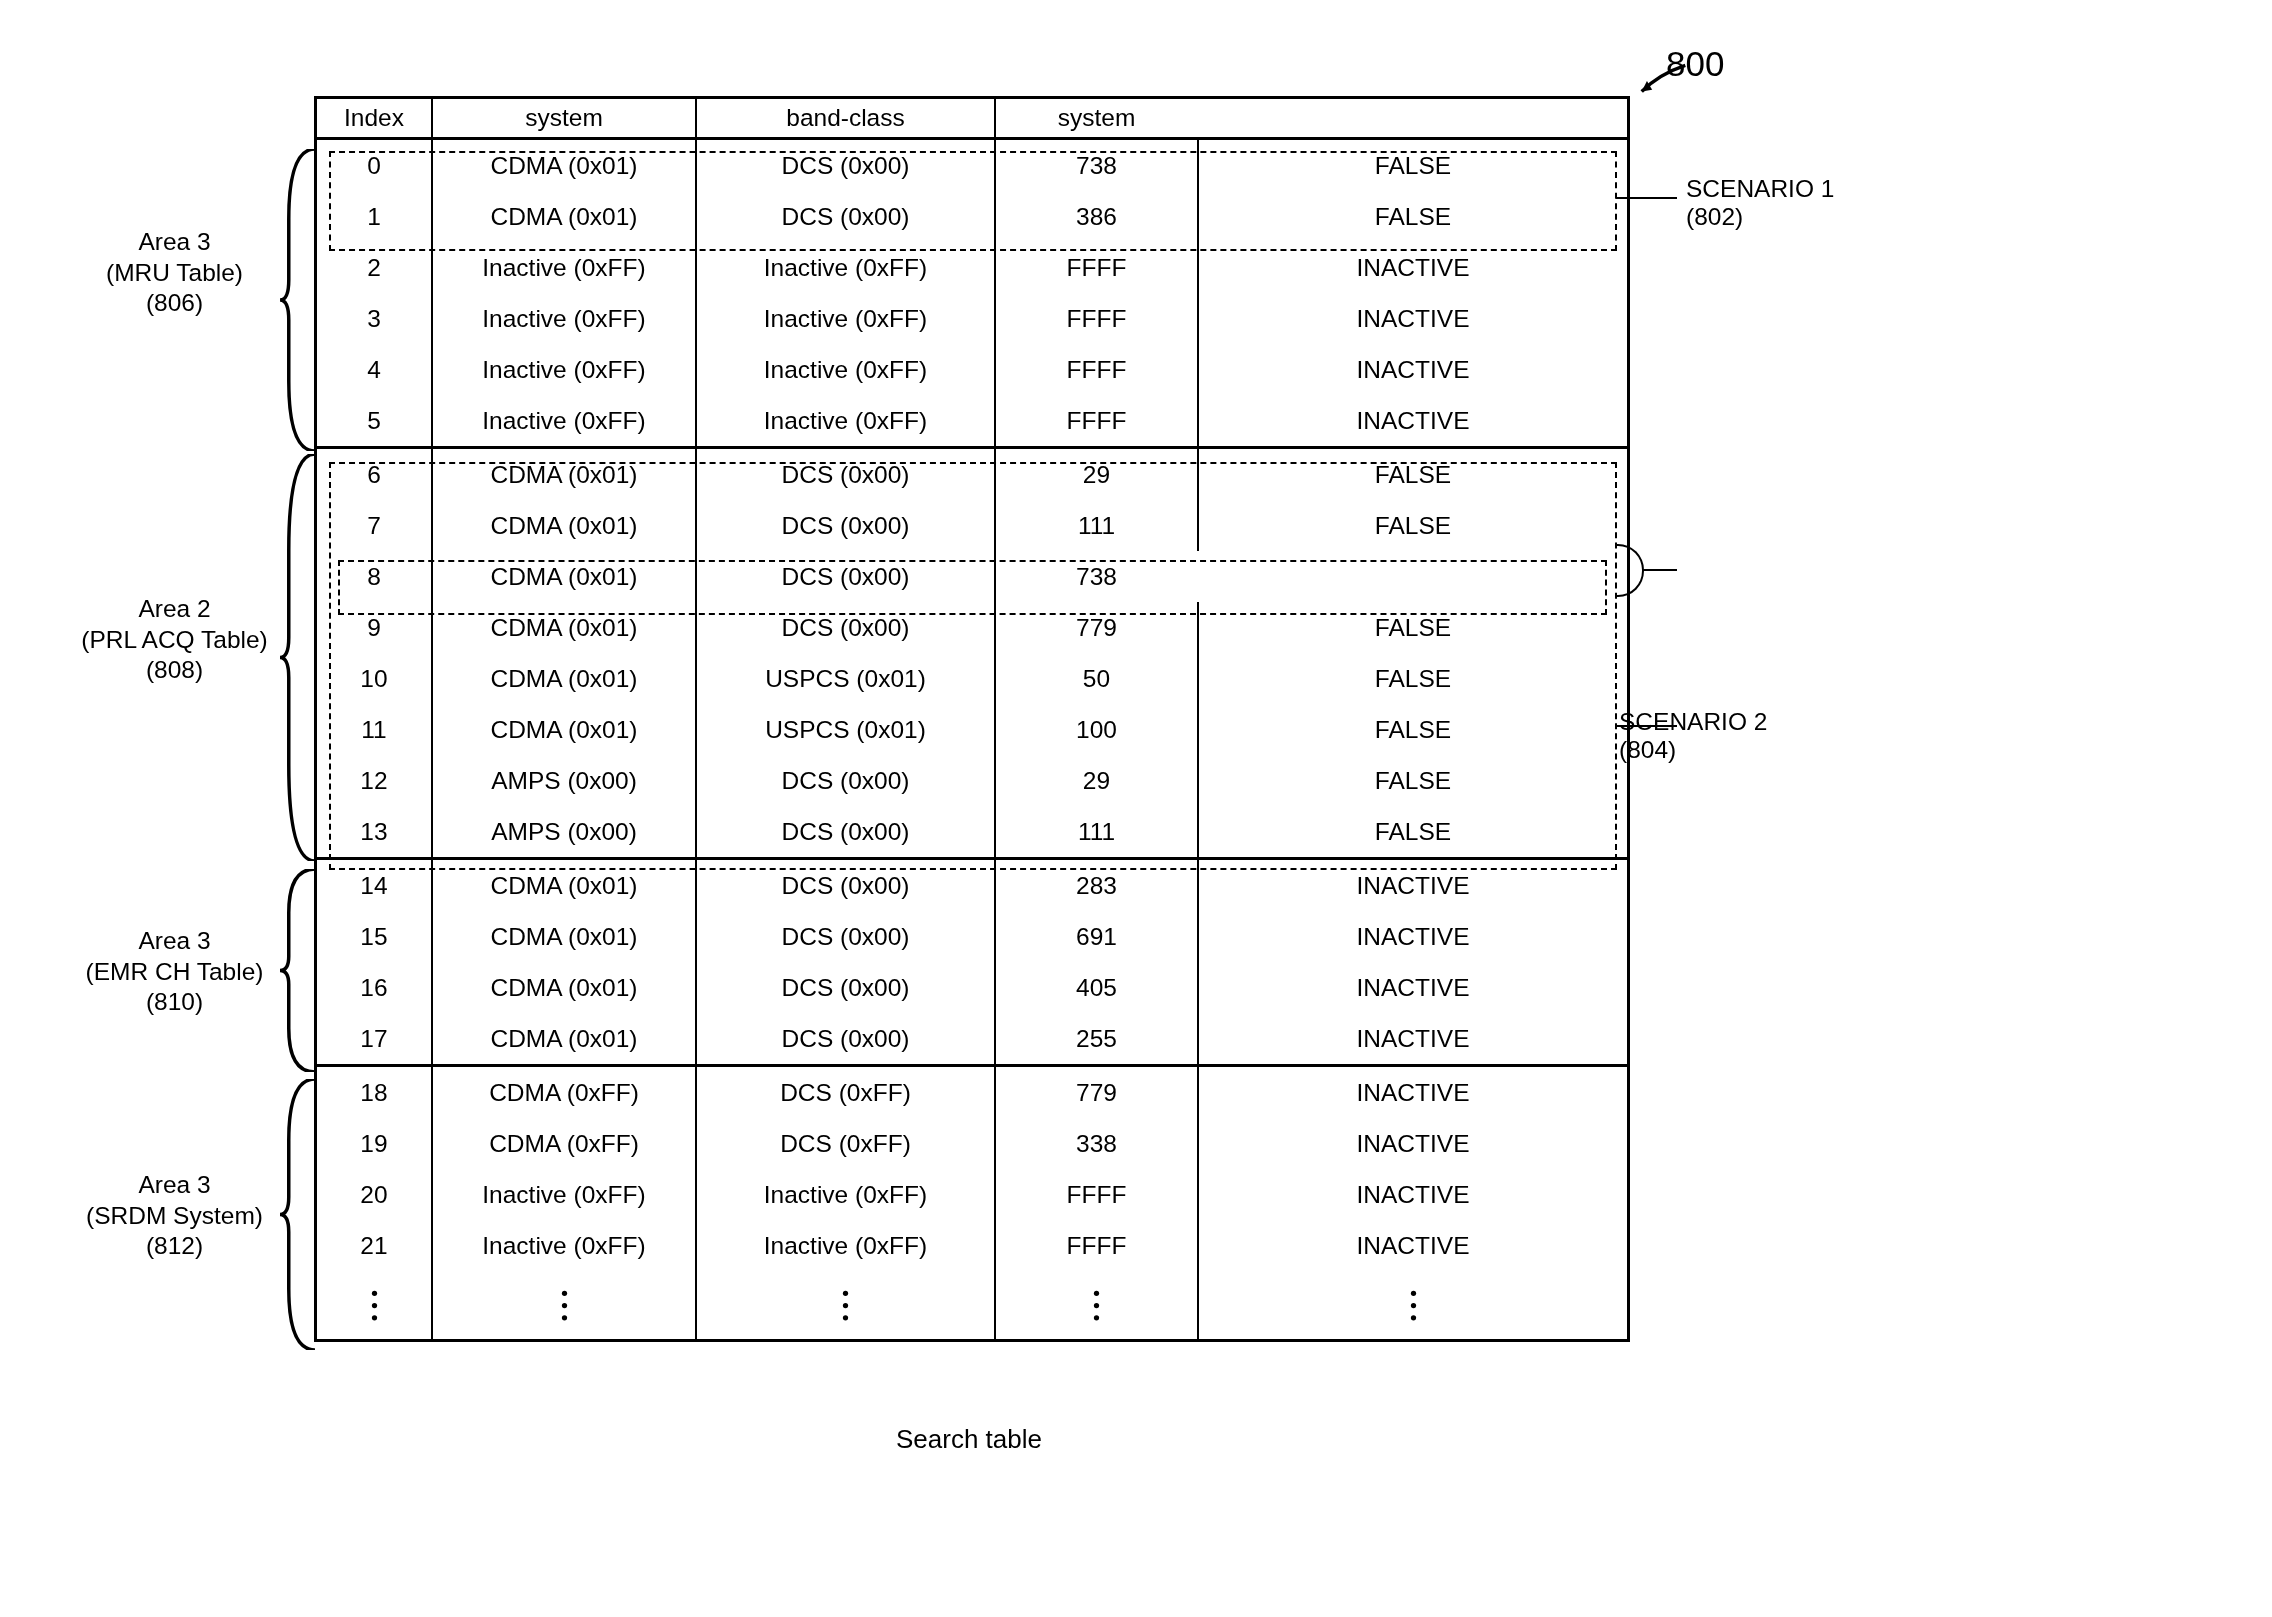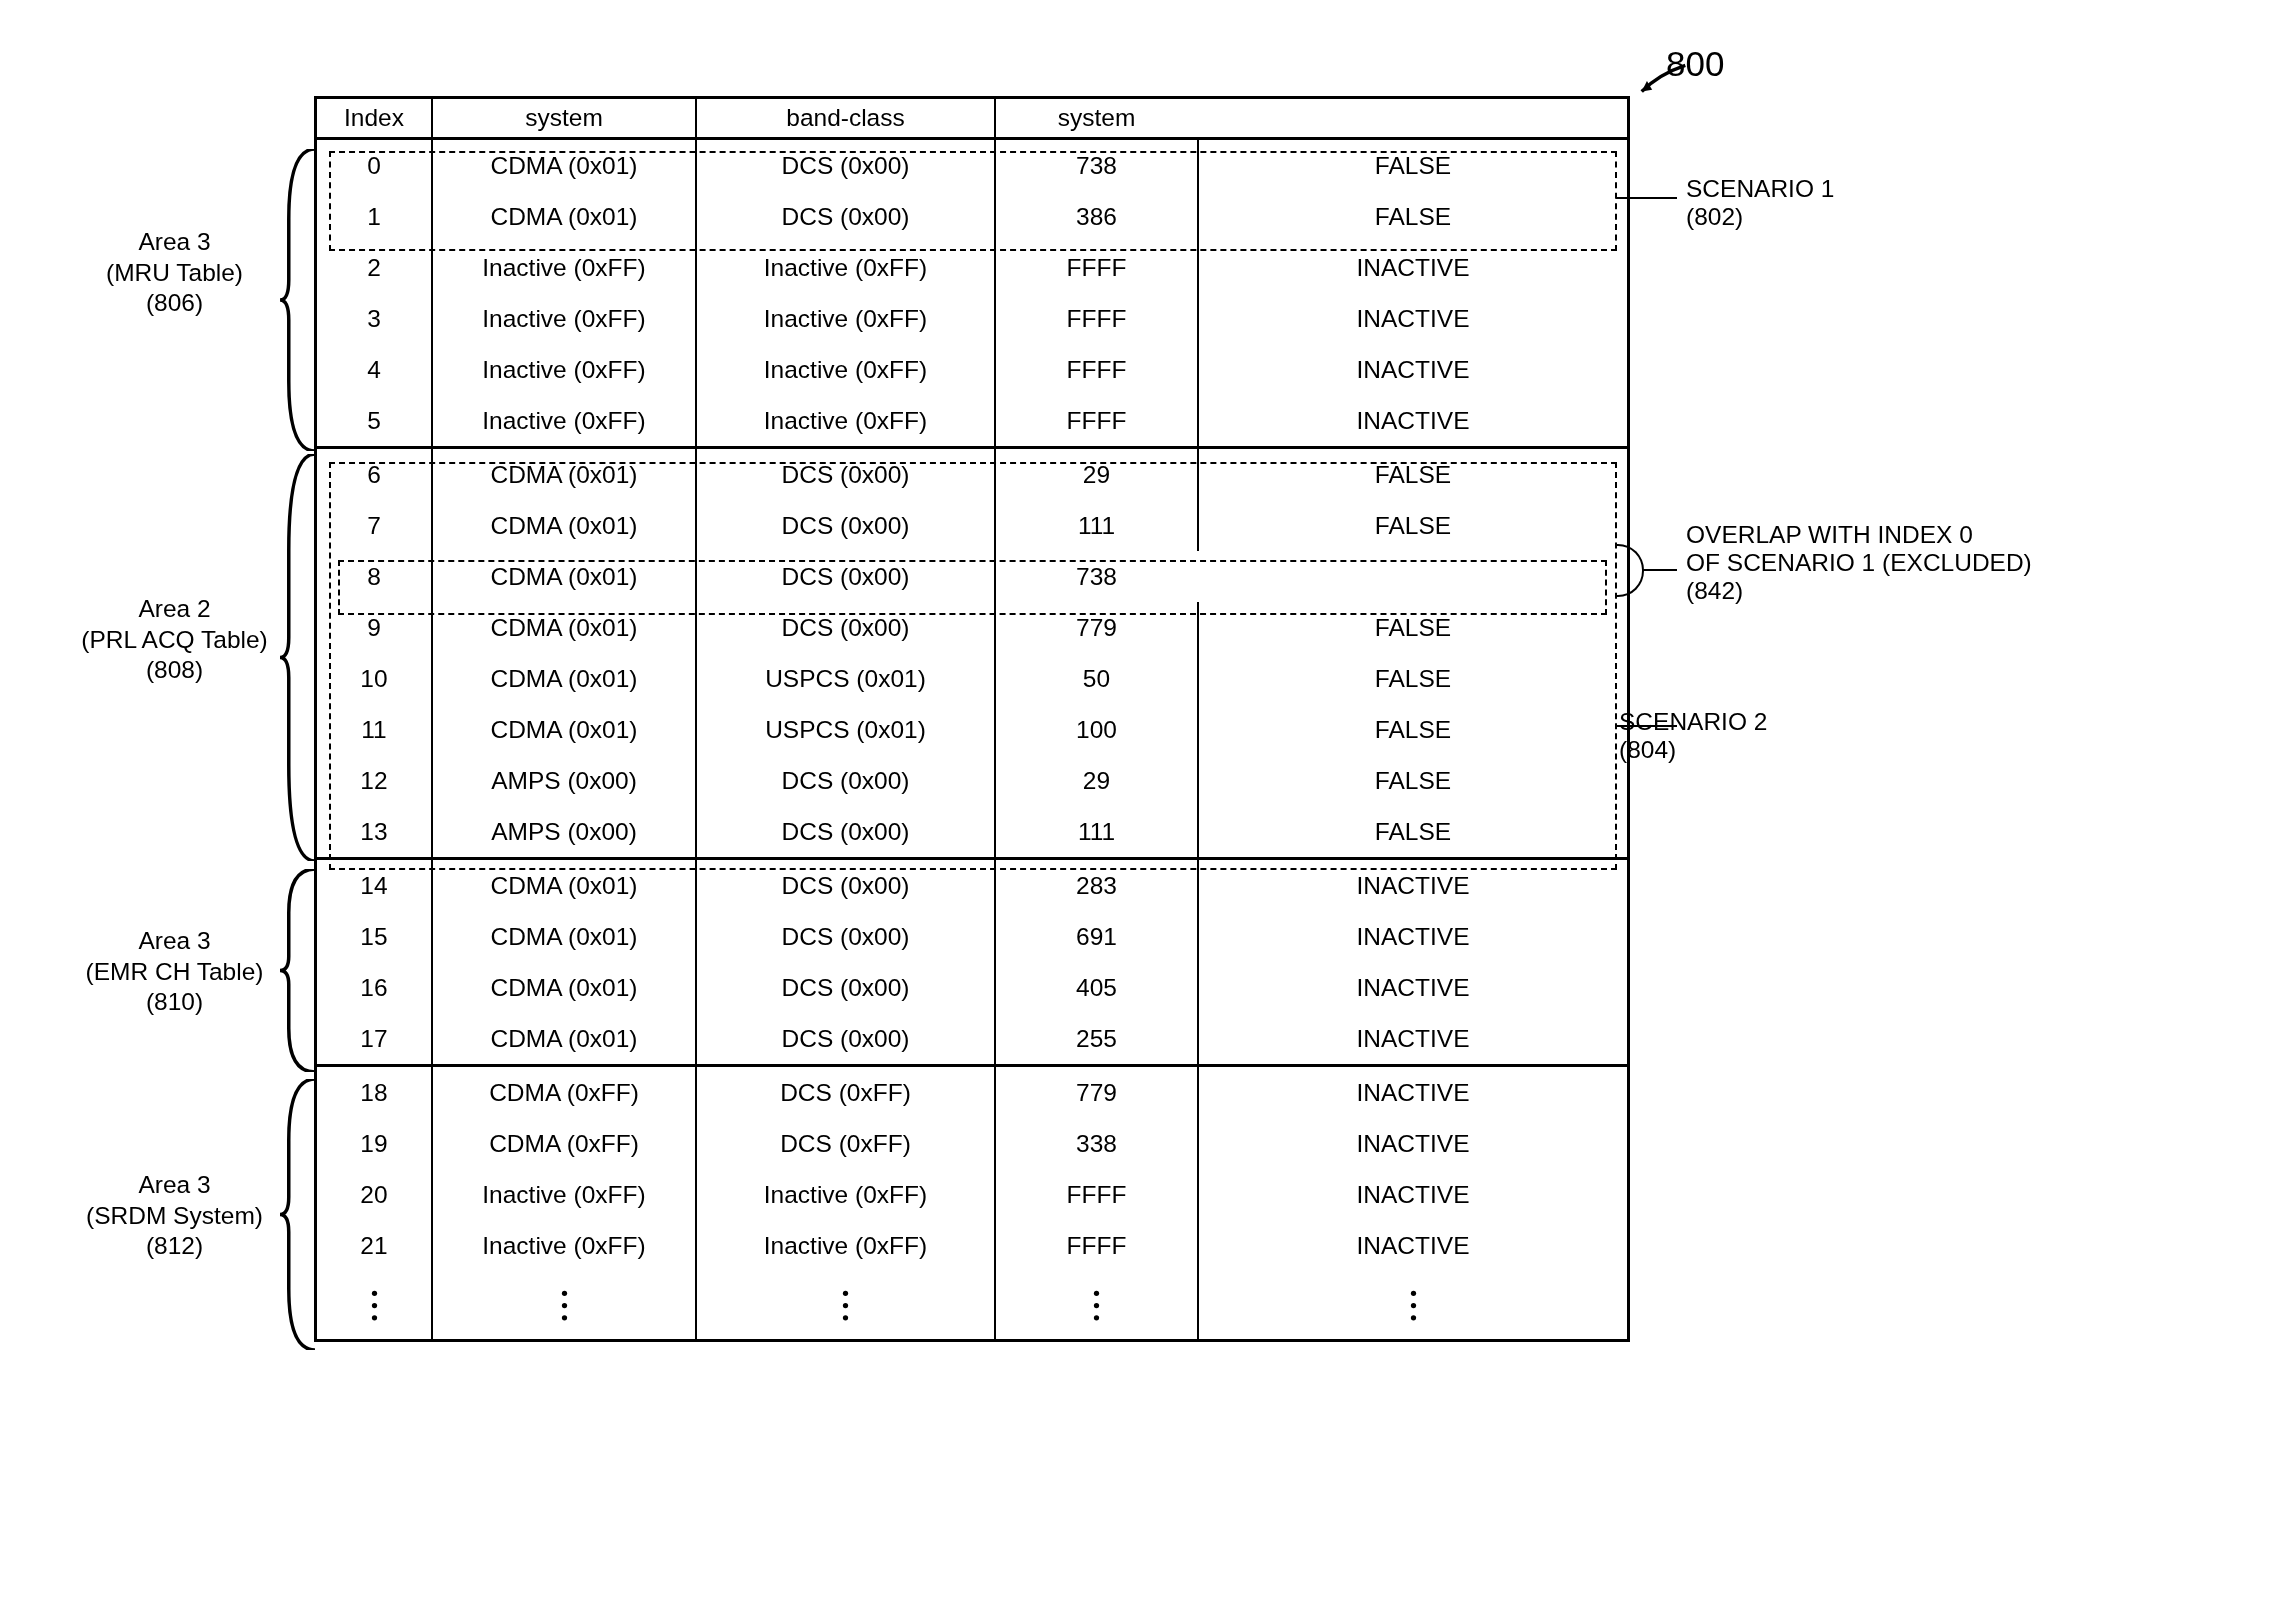--- a/index.html
+++ b/index.html
@@ -303,24 +303,20 @@
 
   <div class="conn" style="left:1581px;top:162px;width:61px"></div>
   <div class="hook" style="left:1581px;top:509px;height:49px"></div>
   <div class="conn" style="left:1607px;top:534px;width:35px"></div>
   <div class="conn" style="left:1581px;top:690px;width:61px"></div>
 
   <div style="position:absolute;left:1651px;top:140px">
     <span>SCENARIO 1</span><br>
     <span>(802)</span>
   </div>
-  <div style="position:absolute;left:1651px;top:486px">
-    <span>OVERLAP WITH INDEX 0</span><br>
-    <span>OF SCENARIO 1 (EXCLUDED)</span><br>
-    <span>(842)</span>
-  </div>
   <div style="position:absolute;left:1584px;top:673px">
     <span>SCENARIO 2</span><br>
     <span>(804)</span>
   </div>
 
+  <div class="caption">Search table</div>
 </div>
 
 
 </body></html>

